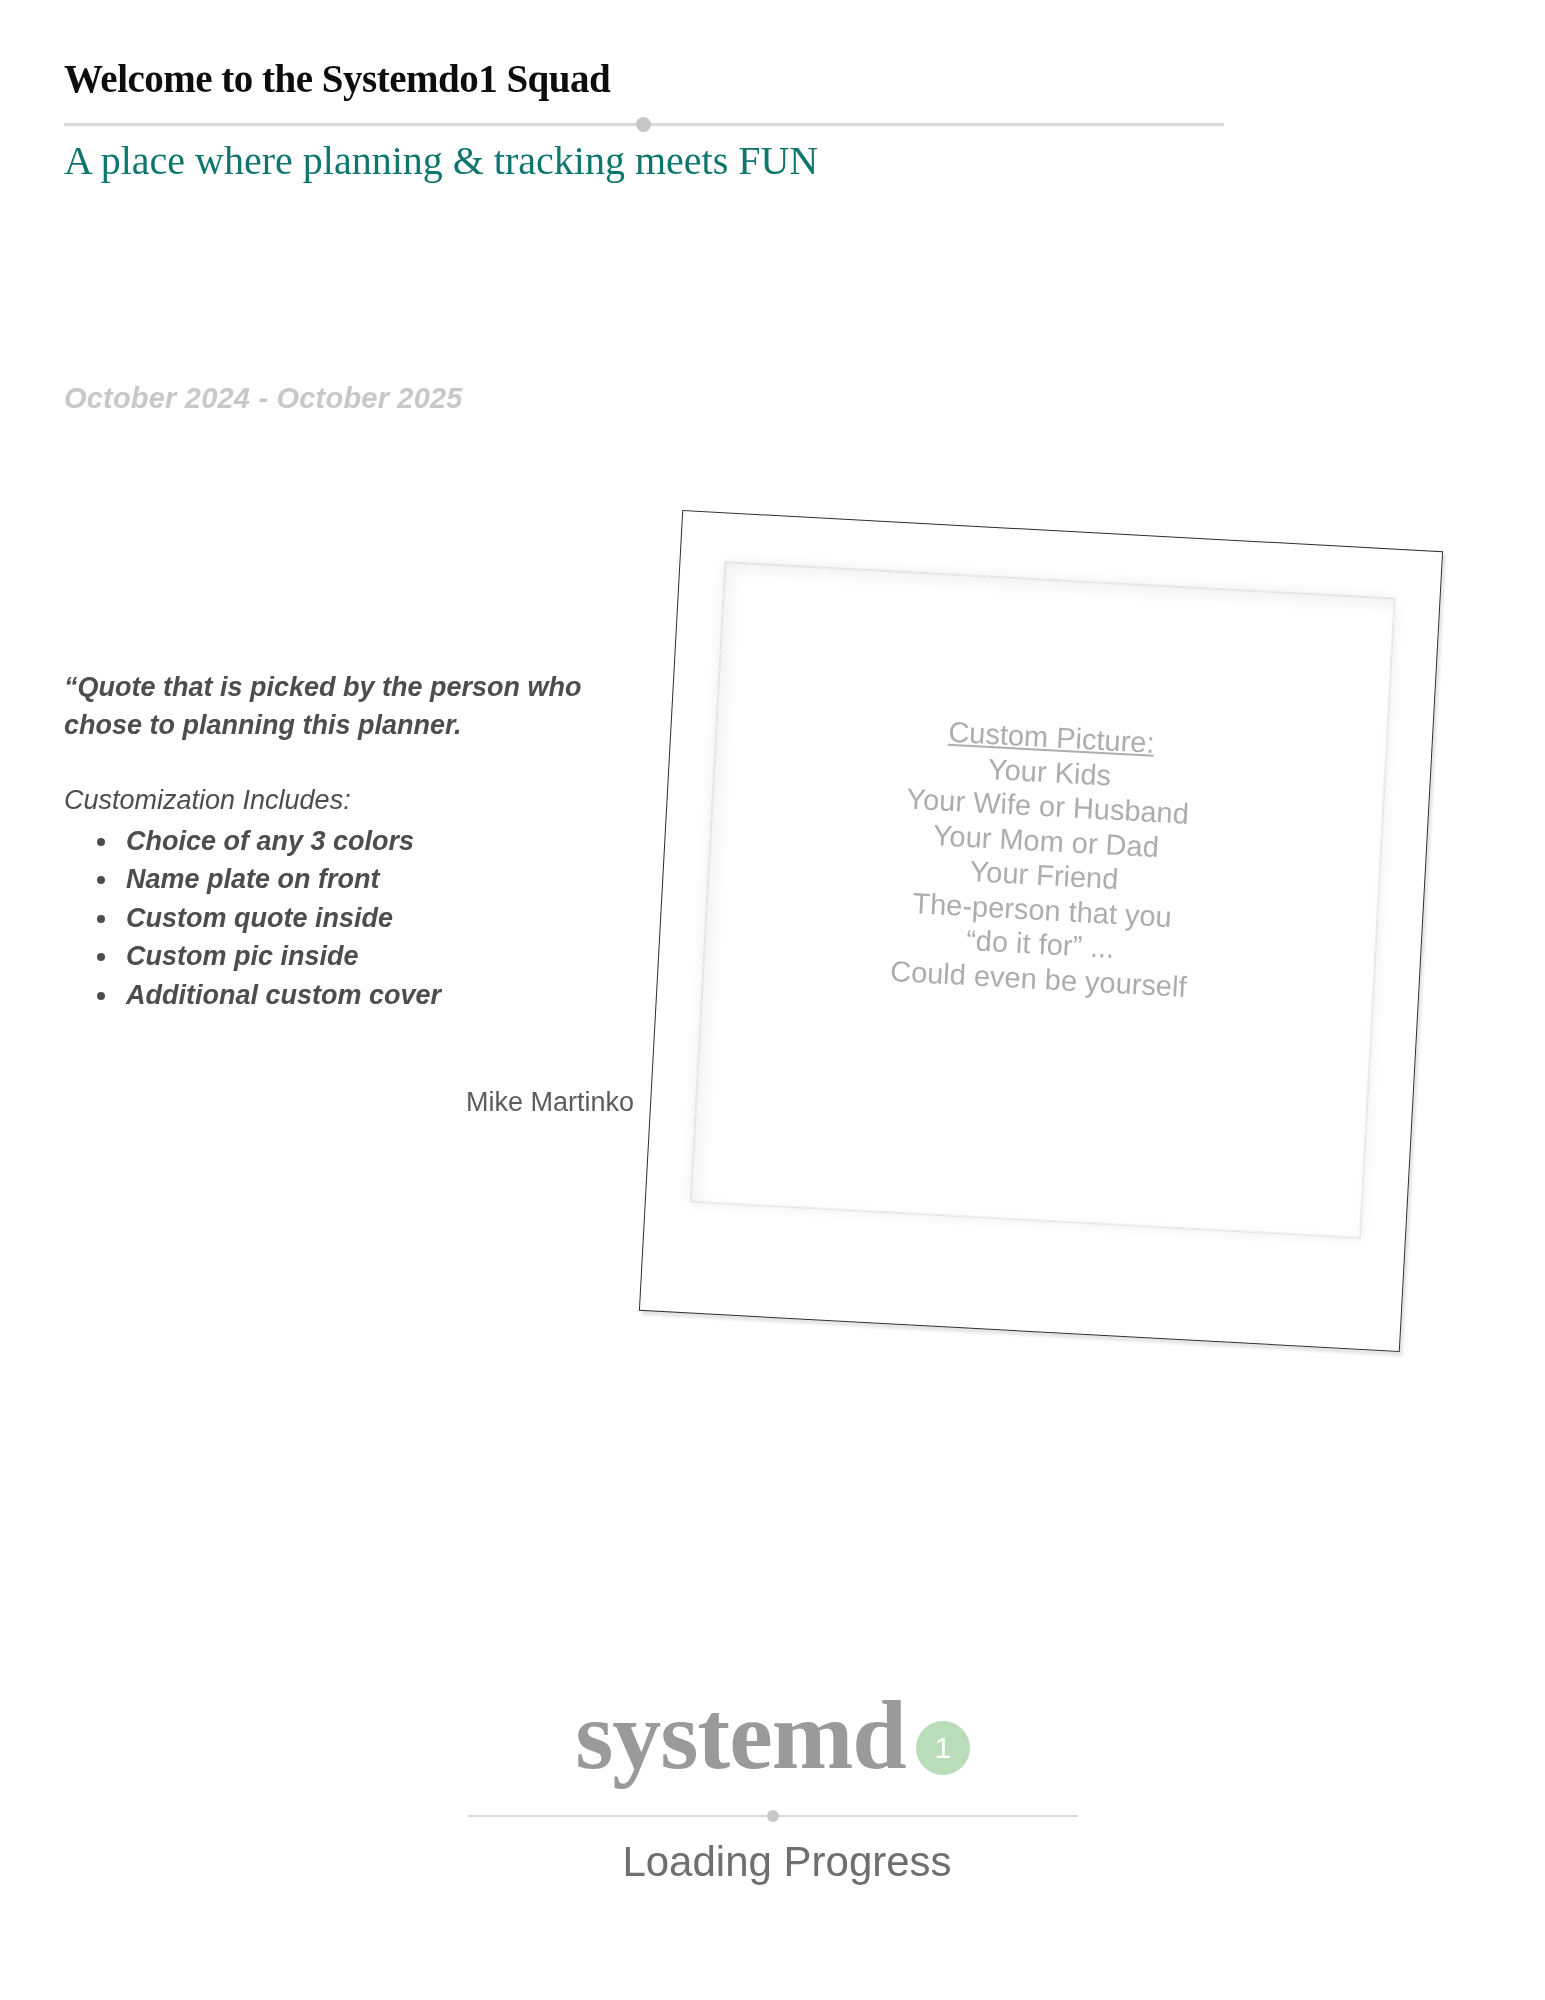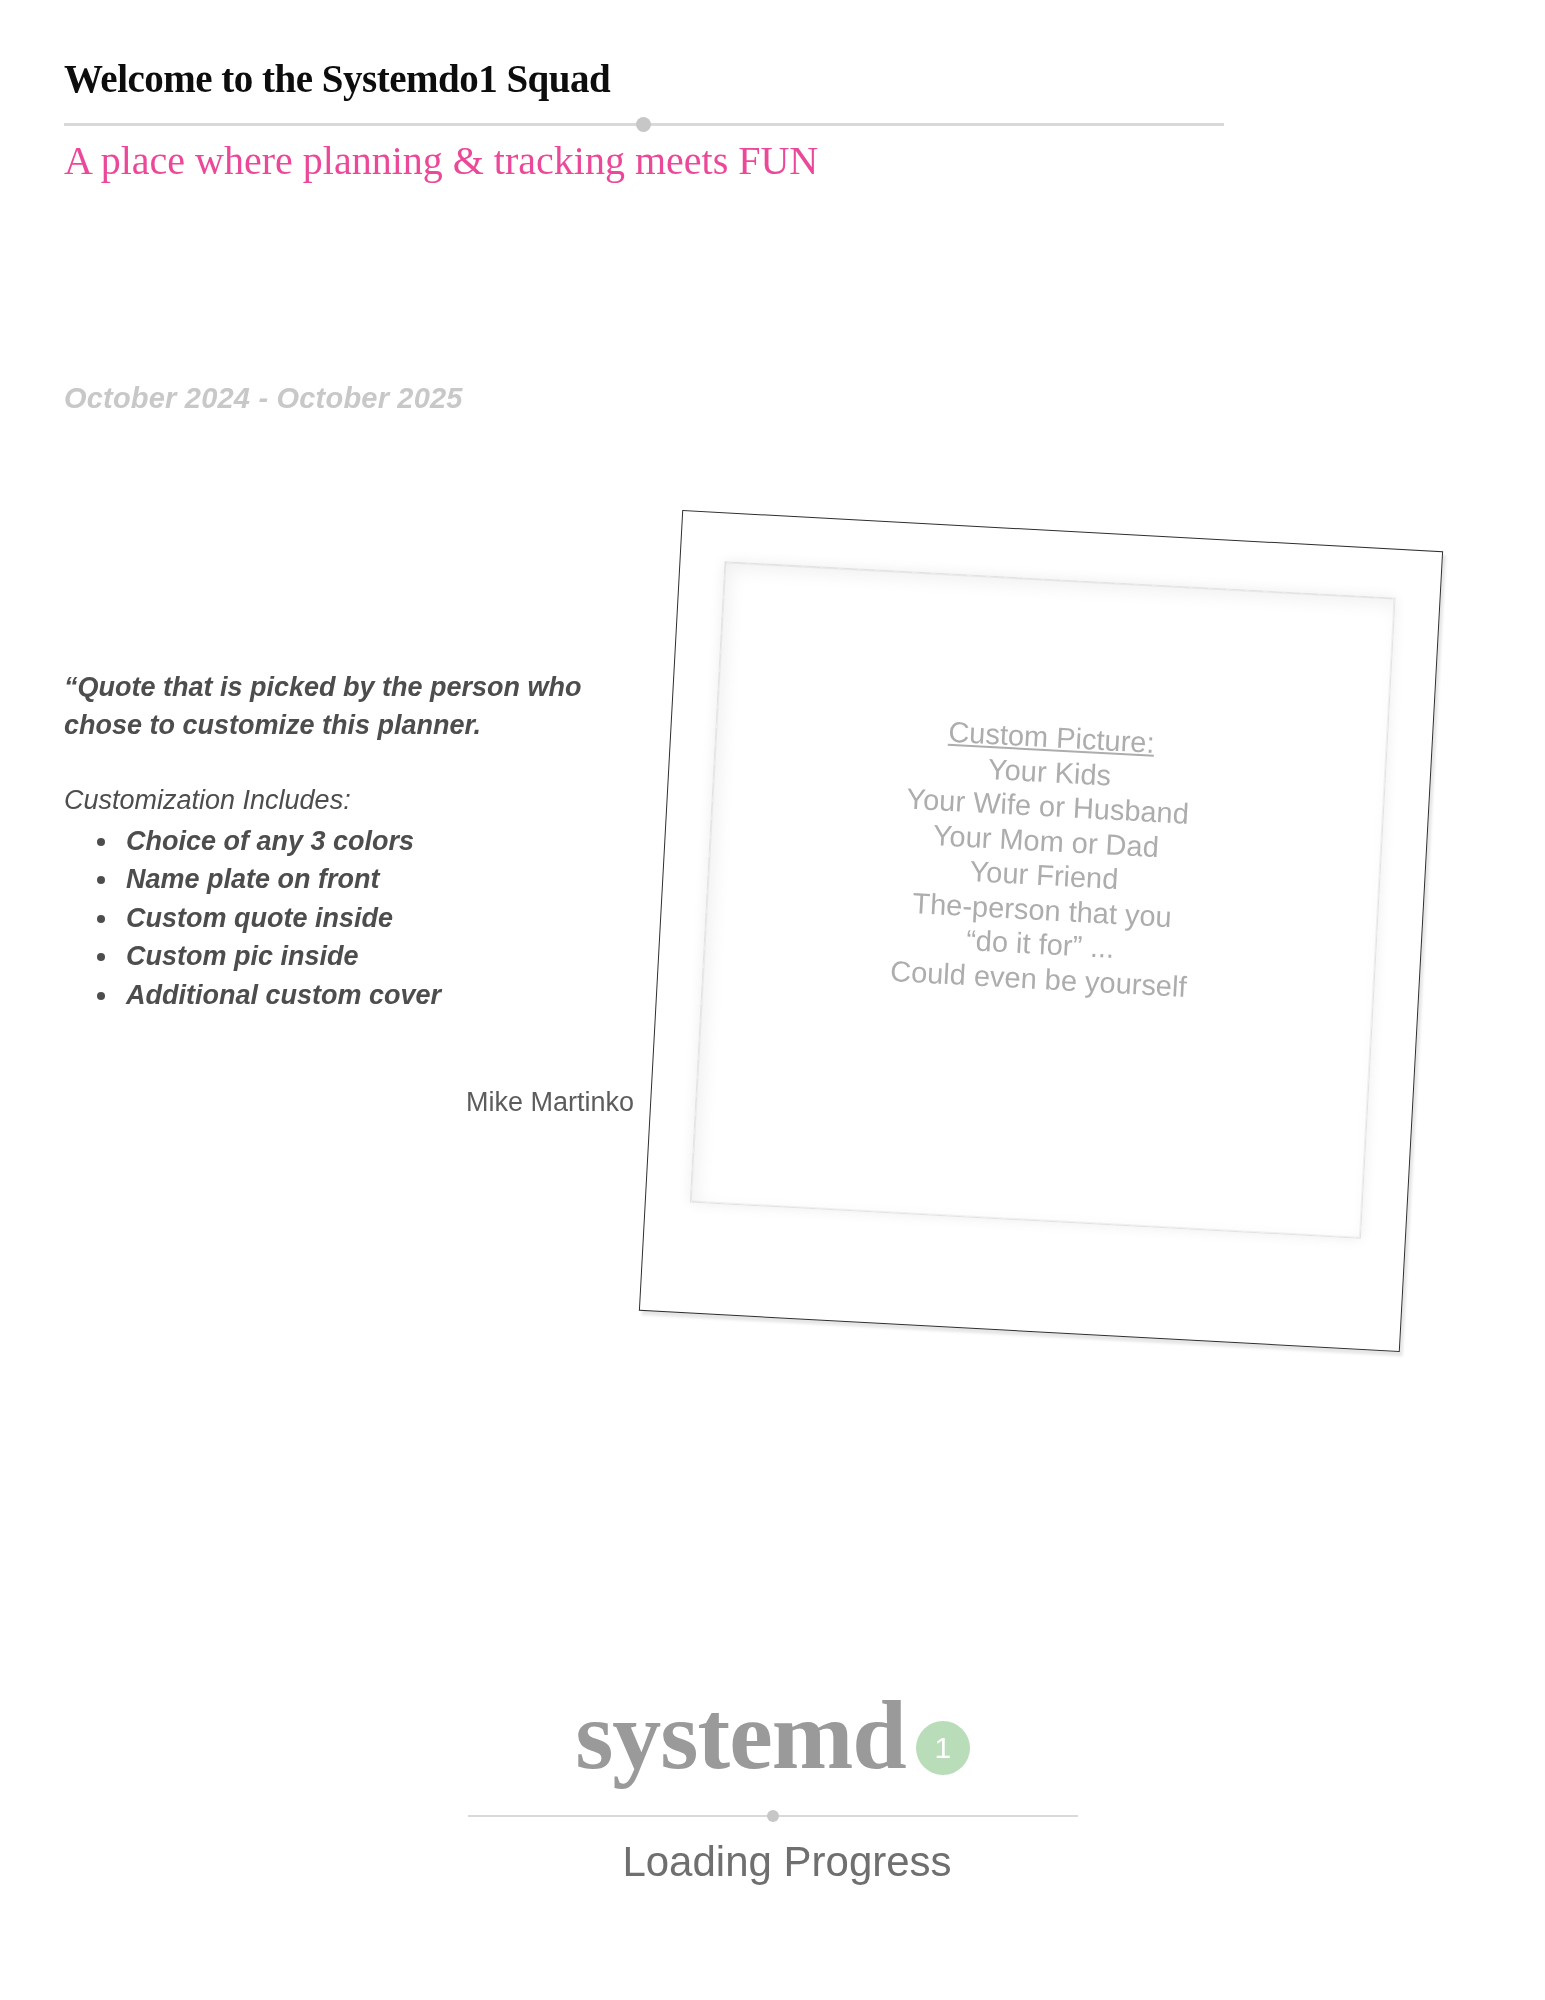--- a/index.html
+++ b/index.html
@@ -54,21 +54,21 @@
     width: 15px;
     height: 15px;
     border-radius: 50%;
     background: #c7c7c7;
   }
   .subtitle {
     font-family: "Liberation Serif", serif;
     font-size: 40px;
     line-height: 1.2;
     margin: 0;
-    color: #ec4899;
+    color: #0f766e;
   }
 
   
   .date-range {
     position: absolute;
     left: 64px;
     top: 382px;
     font-size: 29px;
     font-weight: bold;
     color: #c8c8c8;
@@ -245,21 +245,21 @@
   <div class="divider">
     <div class="bar"></div>
     <div class="knob"></div>
   </div>
   <p class="subtitle">A place where planning &amp; tracking meets FUN</p>
 </div>
 
 <div class="date-range">October 2024 - October 2025</div>
 
 <div class="left-col">
-  <p class="quote-text">“Quote that is picked by the person who chose to customize this planner.</p>
+  <p class="quote-text">“Quote that is picked by the person who chose to planning this planner.</p>
   <p class="cust-heading">Customization Includes:</p>
   <ul class="cust-list">
     <li>Choice of any 3 colors</li>
     <li>Name plate on front</li>
     <li>Custom quote inside</li>
     <li>Custom pic inside</li>
     <li>Additional custom cover</li>
   </ul>
   <div class="signature">
     <div>Mike Martinko</div>

